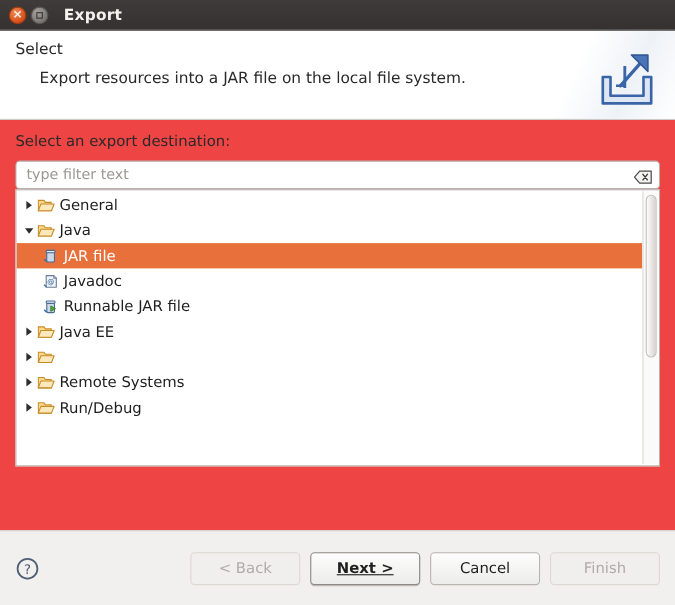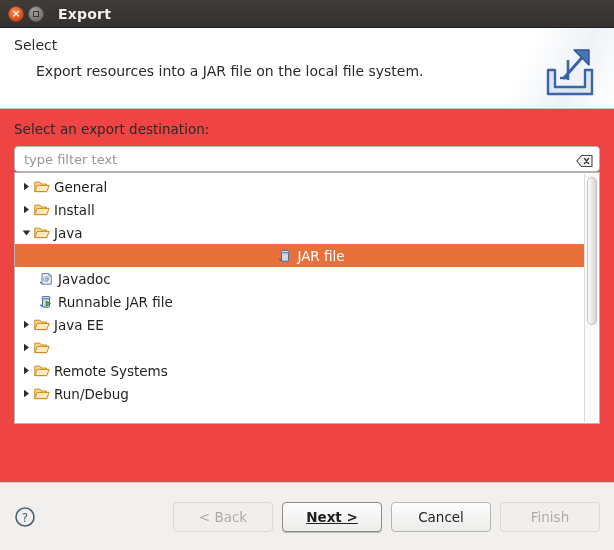--- a/index.html
+++ b/index.html
@@ -190,21 +190,20 @@
     align-items: center;
     padding-left: 4px;
     box-sizing: border-box;
     font-size: 13.5px;
     color: #1f1f1f;
     white-space: nowrap;
   }
   .tree-row.selected {
     background: #e8703a;
     color: #ffffff;
-    justify-content: center;
   }
   .tree-row.child {
     padding-left: 22px;
   }
   .twisty {
     width: 14px;
     flex: 0 0 14px;
     display: flex;
     align-items: center;
     justify-content: center;
@@ -356,34 +355,20 @@
           <span class="tree-icon">
             <svg viewBox="0 0 16 14" width="16" height="14">
               <path d="M0.8 2.2 L6 2.2 L7.2 4 L12.5 4 L12.5 11.6 L0.8 11.6 Z" fill="#fcd98e" stroke="#c78b25" stroke-width="1"></path>
               <path d="M3.2 5.4 L15.2 5.4 L12.8 11.6 L0.8 11.6 Z" fill="#fbe9bd" stroke="#c78b25" stroke-width="1" stroke-linejoin="round"></path>
             </svg>
           </span>
           <span class="tree-label">General</span>
         </div>
 
 
-        <div class="tree-row">
-          <span class="twisty">
-            <svg viewBox="0 0 9 9" width="9" height="9">
-                <path d="M2 0.7 L7 4.5 L2 8.3 Z" fill="#2d2d2d"></path>
-              </svg>
-          </span>
-          <span class="tree-icon">
-            <svg viewBox="0 0 16 14" width="16" height="14">
-              <path d="M0.8 2.2 L6 2.2 L7.2 4 L12.5 4 L12.5 11.6 L0.8 11.6 Z" fill="#fcd98e" stroke="#c78b25" stroke-width="1"></path>
-              <path d="M3.2 5.4 L15.2 5.4 L12.8 11.6 L0.8 11.6 Z" fill="#fbe9bd" stroke="#c78b25" stroke-width="1" stroke-linejoin="round"></path>
-            </svg>
-          </span>
-          <span class="tree-label">Install</span>
-        </div>
 
         <div class="tree-row">
           <span class="twisty">
             <svg viewBox="0 0 9 9" width="9" height="9">
                 <path d="M0.7 2.4 L8.3 2.4 L4.5 7.4 Z" fill="#2d2d2d"></path>
               </svg>
           </span>
           <span class="tree-icon">
             <svg viewBox="0 0 16 14" width="16" height="14">
               <path d="M0.8 2.2 L6 2.2 L7.2 4 L12.5 4 L12.5 11.6 L0.8 11.6 Z" fill="#fcd98e" stroke="#c78b25" stroke-width="1"></path>

